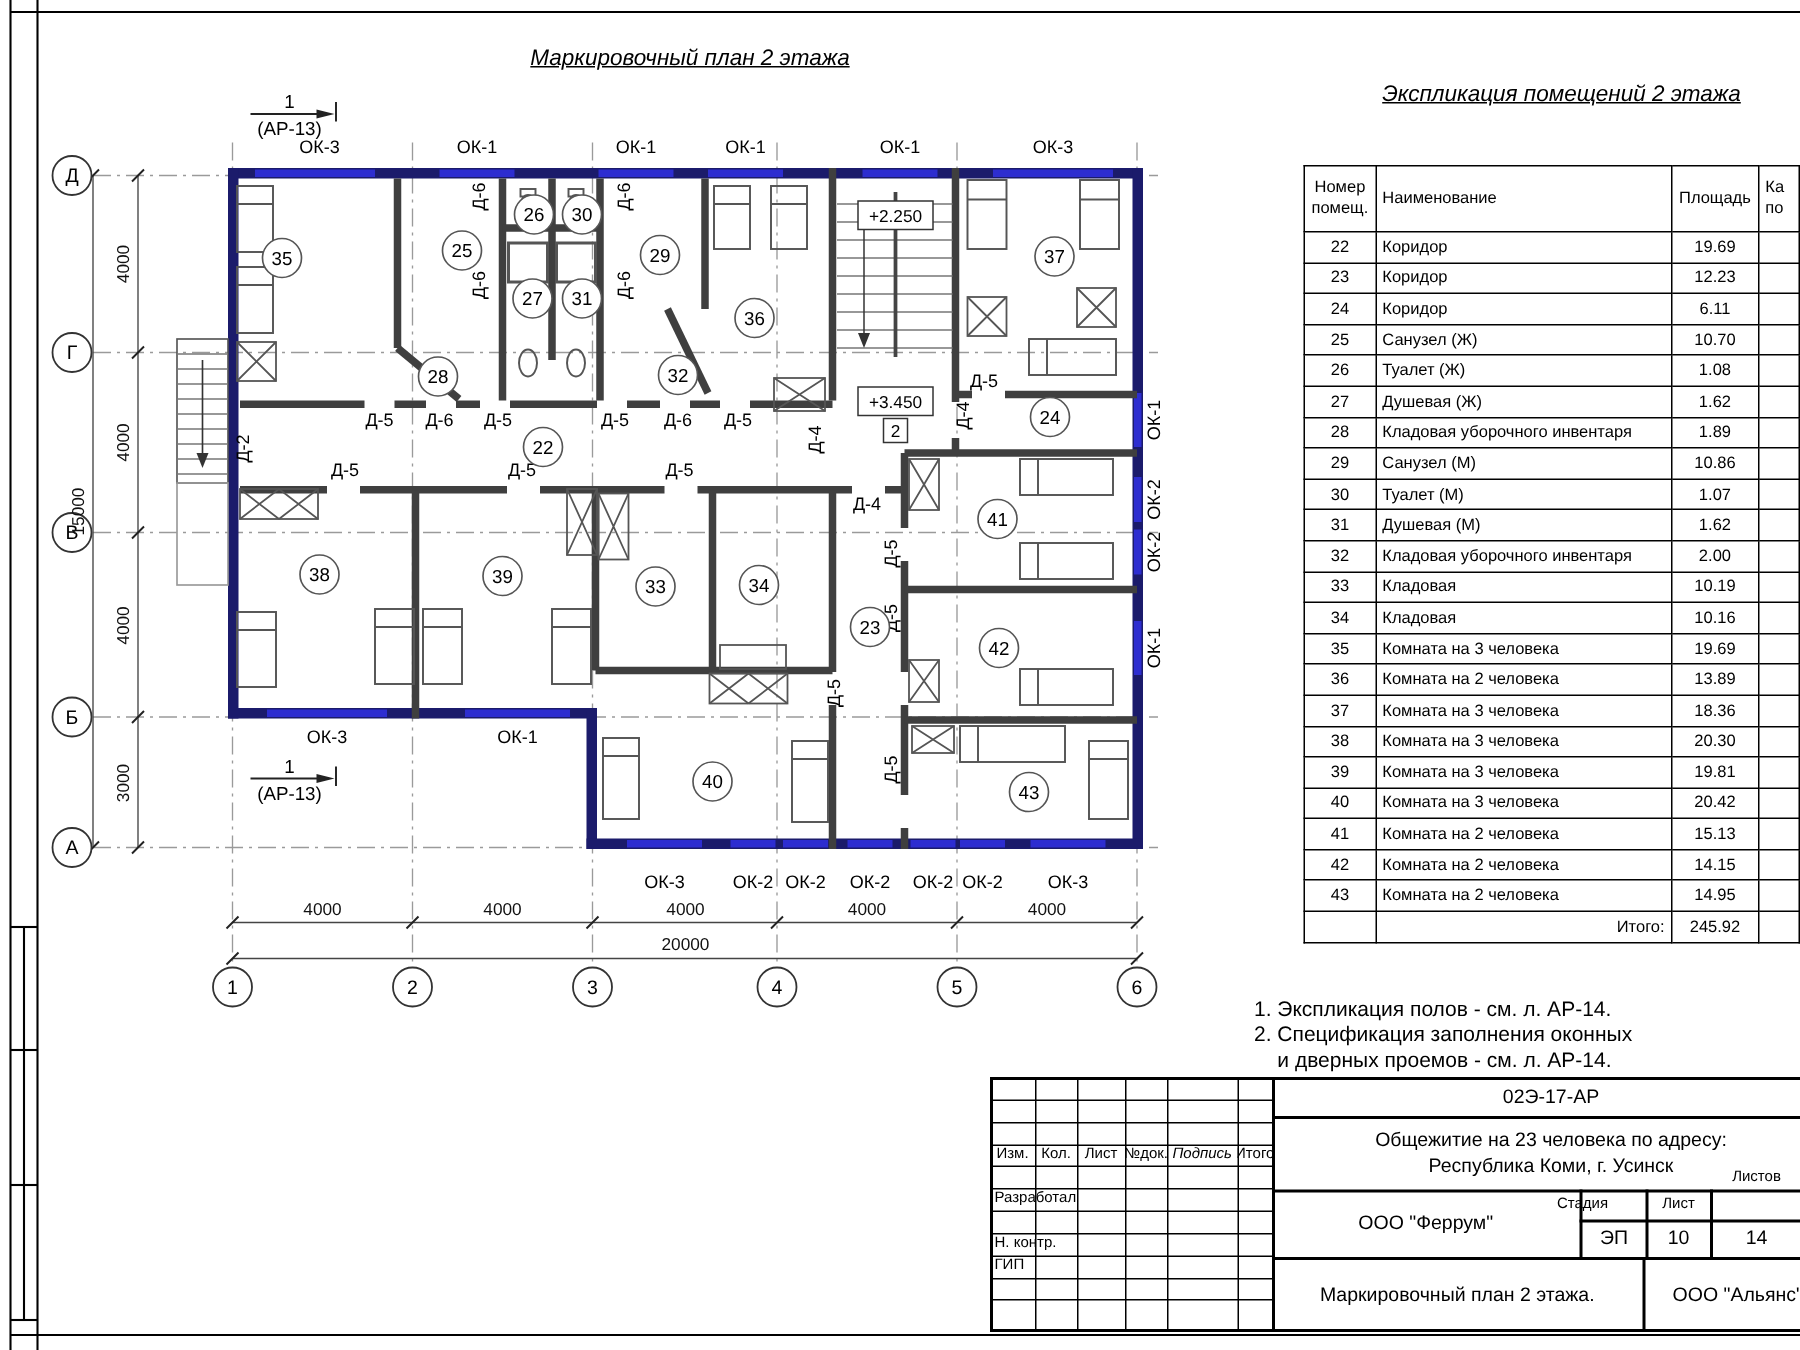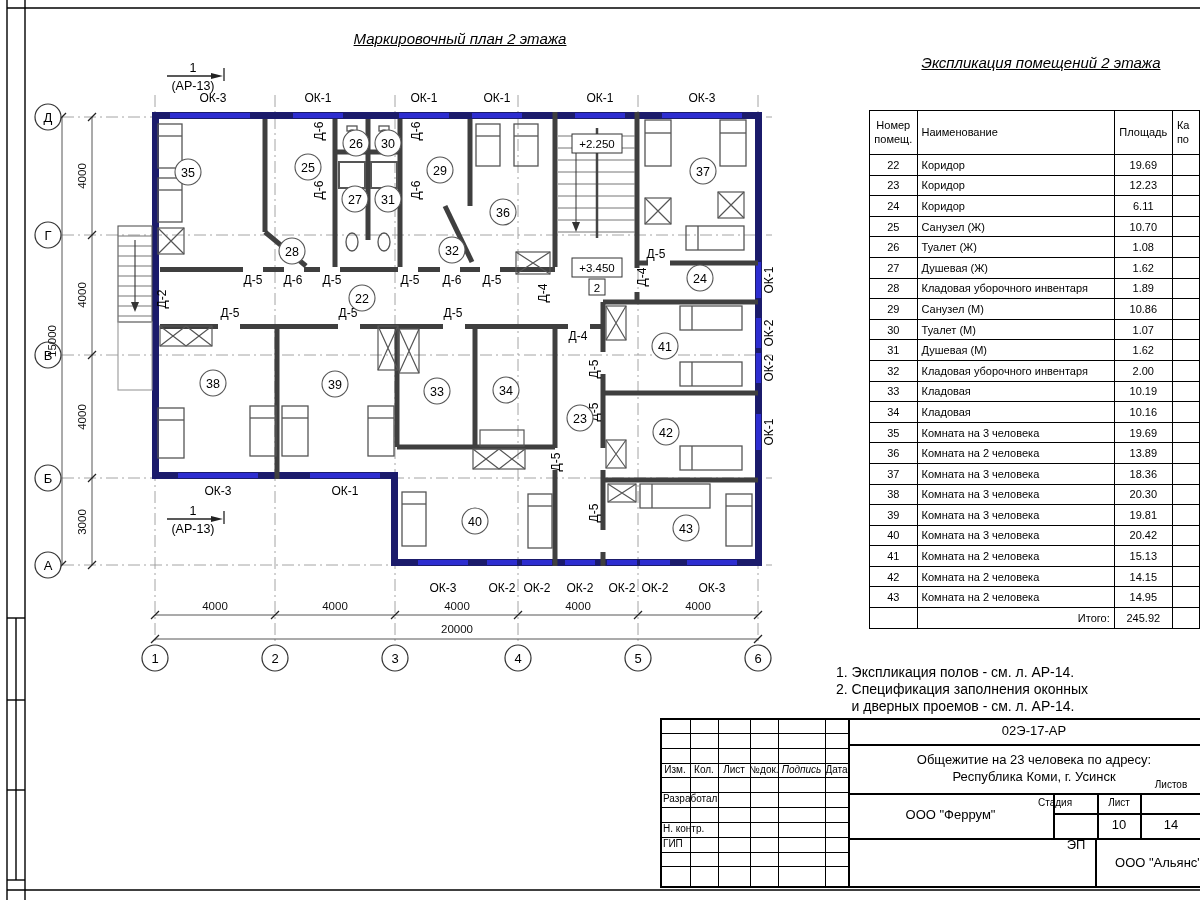--- a/index.html
+++ b/index.html
@@ -667,21 +667,21 @@
       <div class="ln" style="left: 30px; top: 0px; width: 1px; height: 170px;"></div>
       <div class="ln" style="left: 58px; top: 0px; width: 1px; height: 170px;"></div>
       <div class="ln" style="left: 90px; top: 0px; width: 1px; height: 170px;"></div>
       <div class="ln" style="left: 118px; top: 0px; width: 1px; height: 170px;"></div>
       <div class="ln" style="left: 165px; top: 0px; width: 1px; height: 170px;"></div>
       <div class="tb-cell tb-collbl" style="left: 0px; top: 45px; width: 30px; height: 14px;">Изм.</div>
       <div class="tb-cell tb-collbl" style="left: 30px; top: 45px; width: 28px; height: 14px;">Кол.</div>
       <div class="tb-cell tb-collbl" style="left: 58px; top: 45px; width: 32px; height: 14px;">Лист</div>
       <div class="tb-cell tb-collbl" style="left: 90px; top: 45px; width: 28px; height: 14px;">№док.</div>
       <div class="tb-cell tb-collbl" style="left: 118px; top: 45px; width: 47px; height: 14px; font-style: italic;">Подпись</div>
-      <div class="tb-cell tb-collbl" style="left: 165px; top: 45px; width: 23px; height: 14px;">Дата</div>
+      <div class="tb-cell tb-collbl" style="left: 165px; top: 45px; width: 23px; height: 14px;">Итого</div>
       <div class="tb-cell tb-small" style="left: 1px; top: 74px; width: 58px; height: 15px;">Разработал</div>
       <div class="tb-cell tb-small" style="left: 1px; top: 104px; width: 58px; height: 15px;">Н. контр.</div>
       <div class="tb-cell tb-small" style="left: 1px; top: 119px; width: 58px; height: 15px;">ГИП</div>
     </div>
   <div class="ln" style="left:188px;top:0;width:2px;height:170px;"></div>
 
   <div class="ln" style="left:188px;top:26px;width:372px;height:1.5px;"></div>
   <div class="ln" style="left:188px;top:75px;width:372px;height:2px;"></div>
   <div class="ln" style="left:188px;top:120px;width:372px;height:2px;"></div>
   <div class="ln" style="left:393px;top:75px;width:2px;height:45px;"></div>
@@ -692,17 +692,18 @@
 
   <div class="tb-cell" style="left:188px;top:0;width:372px;height:26px;">02Э-17-АР</div>
   <div class="tb-cell" style="left:188px;top:26px;width:372px;height:49px;flex-direction:column;">
     <span>Общежитие на 23 человека по адресу:</span>
     <span>Республика Коми, г. Усинск</span>
   </div>
   <div class="tb-cell" style="left:188px;top:75px;width:205px;height:45px;">ООО "Феррум"</div>
   <div class="tb-cell tb-collbl" style="left:374px;top:75px;width:42px;height:20px;">Стадия</div>
   <div class="tb-cell tb-collbl" style="left:438px;top:75px;width:42px;height:20px;">Лист</div>
   <div class="tb-cell tb-collbl" style="left:481px;top:57px;width:60px;height:20px;">Листов</div>
-  <div class="tb-cell" style="left:395px;top:95px;width:42px;height:25px;margin-top:20px;">ЭП</div>
+  <div class="tb-cell" style="left:395px;top:95px;width:42px;height:25px;">ЭП</div>
   <div class="tb-cell" style="left:438px;top:95px;width:42px;height:25px;">10</div>
   <div class="tb-cell" style="left:481px;top:95px;width:60px;height:25px;">14</div>
+  <div class="tb-cell" style="left:188px;top:120px;width:247px;height:50px;">Маркировочный план 2 этажа.</div>
   <div class="tb-cell" style="left:437px;top:120px;width:123px;height:50px;">ООО "Альянс"</div>
 </div>
 
 </body></html>

